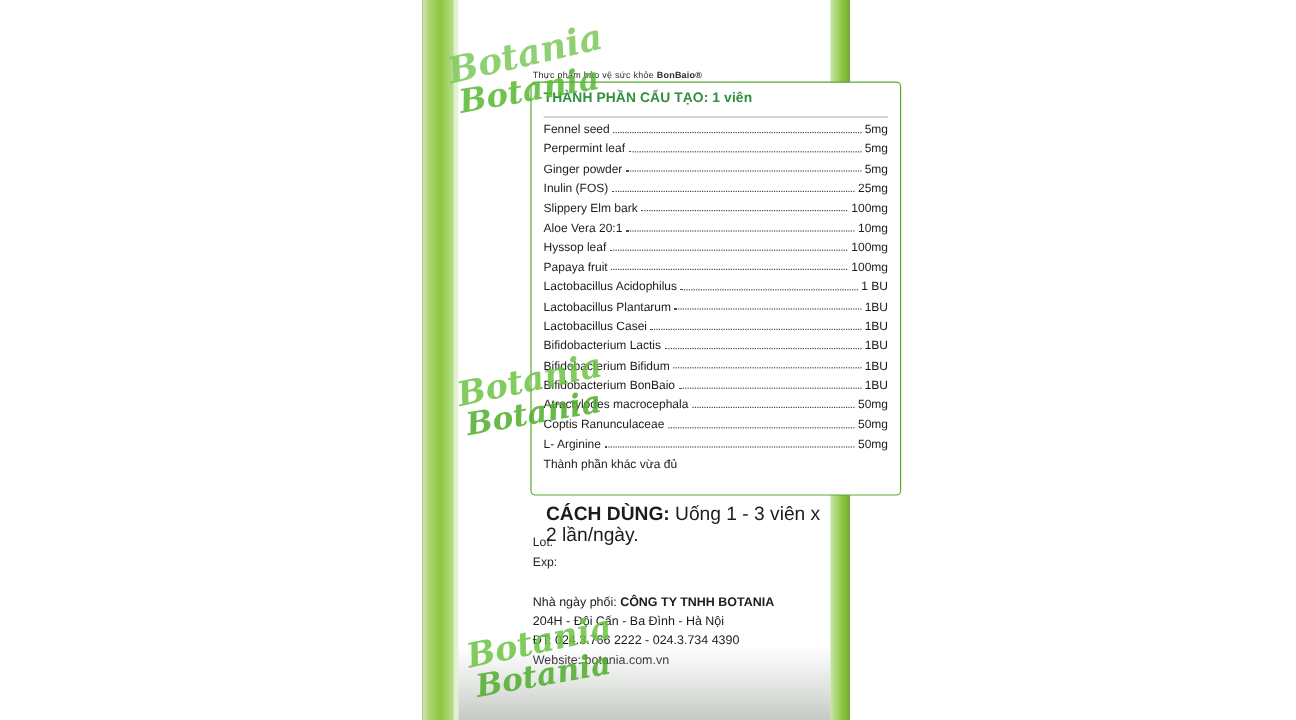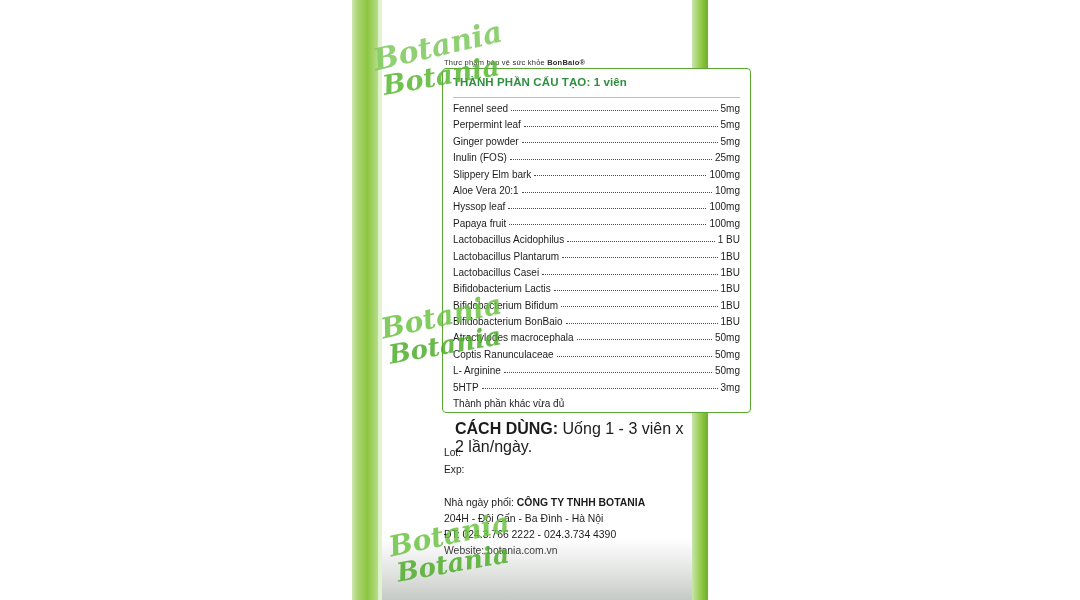--- a/index.html
+++ b/index.html
@@ -289,25 +289,20 @@
           <div class="ing-row">
             <span class="ing-name">Coptis Ranunculaceae</span>
             <span class="ing-dots"></span>
             <span class="ing-amt">50mg</span>
           </div>
           <div class="ing-row">
             <span class="ing-name">L- Arginine</span>
             <span class="ing-dots"></span>
             <span class="ing-amt">50mg</span>
           </div>
-          <div class="ing-row">
-            <span class="ing-name">5HTP</span>
-            <span class="ing-dots"></span>
-            <span class="ing-amt">3mg</span>
-          </div>
           <div class="ing-row no-dots">
             <span class="ing-name">Thành phần khác vừa đủ</span>
             <span class="ing-dots"></span>
             <span class="ing-amt"></span>
           </div>
         </div>
     </div>
 
     <div class="usage">
       <b>CÁCH DÙNG:</b>

